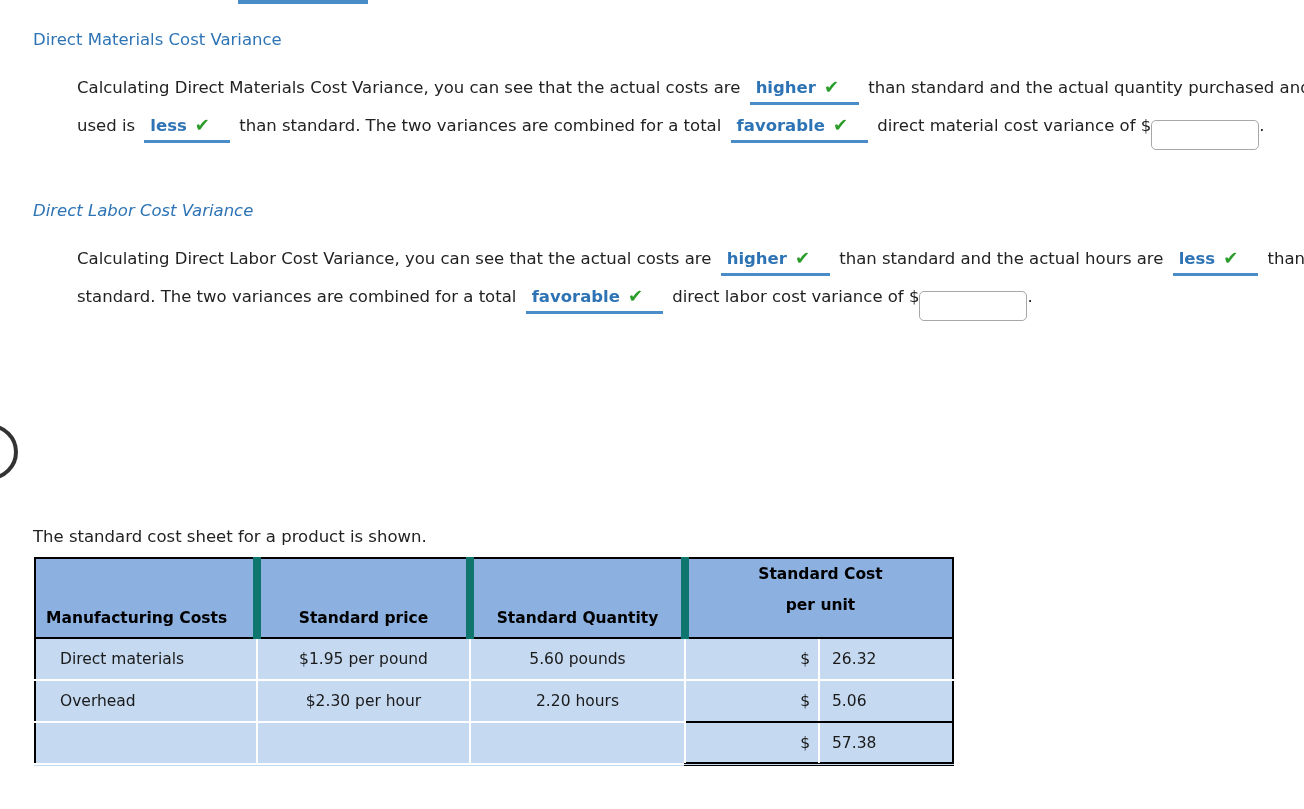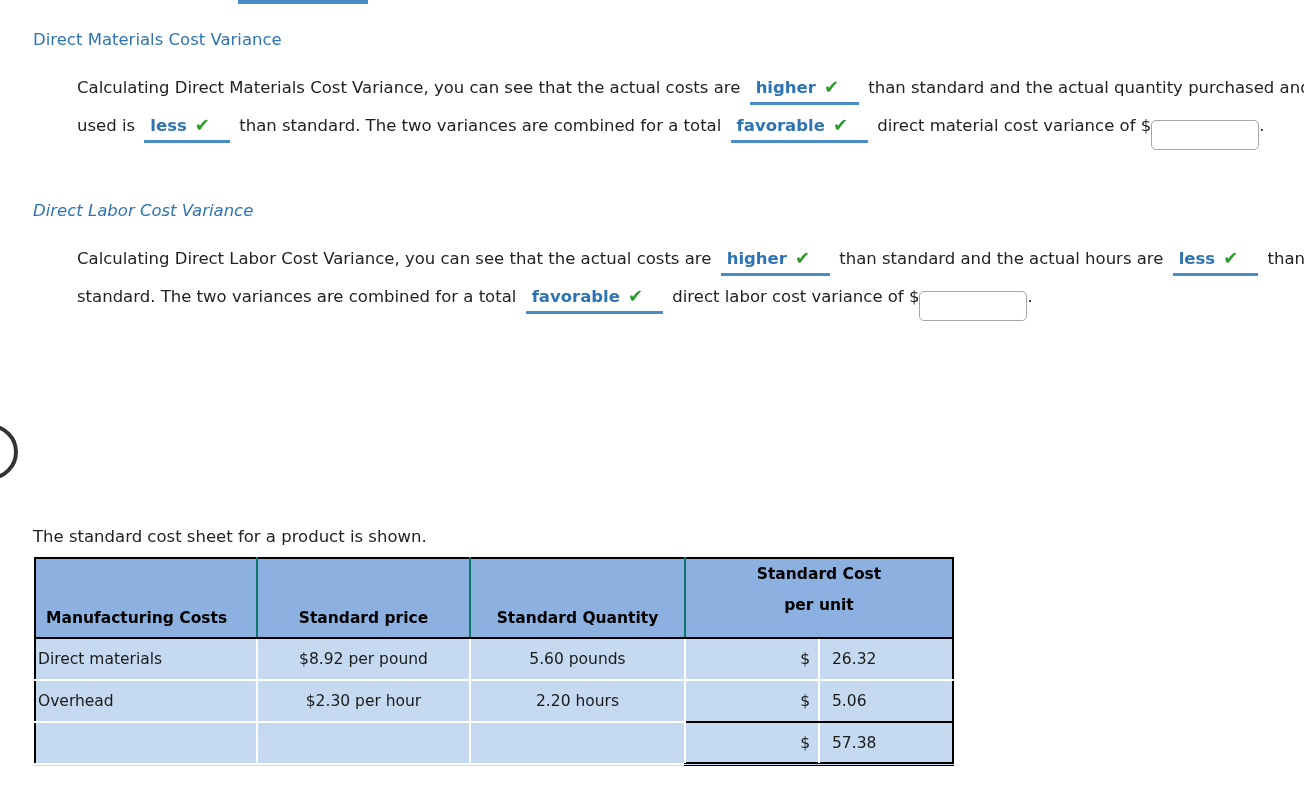--- a/index.html
+++ b/index.html
@@ -160,21 +160,21 @@
     border-collapse: collapse;
     border: 2px solid #000000;
     font-size: 15.5px;
     table-layout: fixed;
     background: #c5d9f1;
   }
   .cost-table th {
     background: #8cb1e0;
     color: #000000;
     font-weight: bold;
-    border-right: 2px solid #0f766e;
+    border-right: 8px solid #0f766e;
     border-bottom: 2px solid #000000;
     height: 74px;
     vertical-align: bottom;
     padding: 0 10px 10px 10px;
     font-size: 15.5px;
   }
   .cost-table th.c1 { text-align: left; width: 222px; }
   .cost-table th.c2 { text-align: center; width: 213px; }
   .cost-table th.c3 { text-align: center; width: 215px; }
   .cost-table th.c4 {
@@ -183,21 +183,21 @@
     border-right: none;
     vertical-align: middle;
     padding-bottom: 16px;
     line-height: 31px;
   }
   .cost-table td {
     background: #c5d9f1;
     border-right: 2px solid #ffffff;
     border-bottom: 2px solid #ffffff;
     height: 42px;
-    padding: 0 2px;
+    padding: 0 24px;
     color: #1a1a1a;
   }
   .cost-table td.lbl  { text-align: left; }
   .cost-table td.ctr  { text-align: center; }
   .cost-table td.dollar {
     text-align: right;
     width: 86px;
     padding-right: 8px;
   }
   .cost-table td.amt {
@@ -271,21 +271,21 @@
         <th class="c3">Standard Quantity</th>
         <th class="c4" colspan="2">
           <div>Standard Cost</div>
           <div>per unit</div>
         </th>
       </tr>
     </thead>
     <tbody>
       <tr>
         <td class="lbl">Direct materials</td>
-        <td class="ctr">$8.92 per pound</td>
+        <td class="ctr">$1.95 per pound</td>
         <td class="ctr">5.60 pounds</td>
         <td class="dollar">$</td>
         <td class="amt">26.32</td>
       </tr>
       <tr class="pre-total">
         <td class="lbl">Overhead</td>
         <td class="ctr">$2.30 per hour</td>
         <td class="ctr">2.20 hours</td>
         <td class="dollar">$</td>
         <td class="amt">5.06</td>

